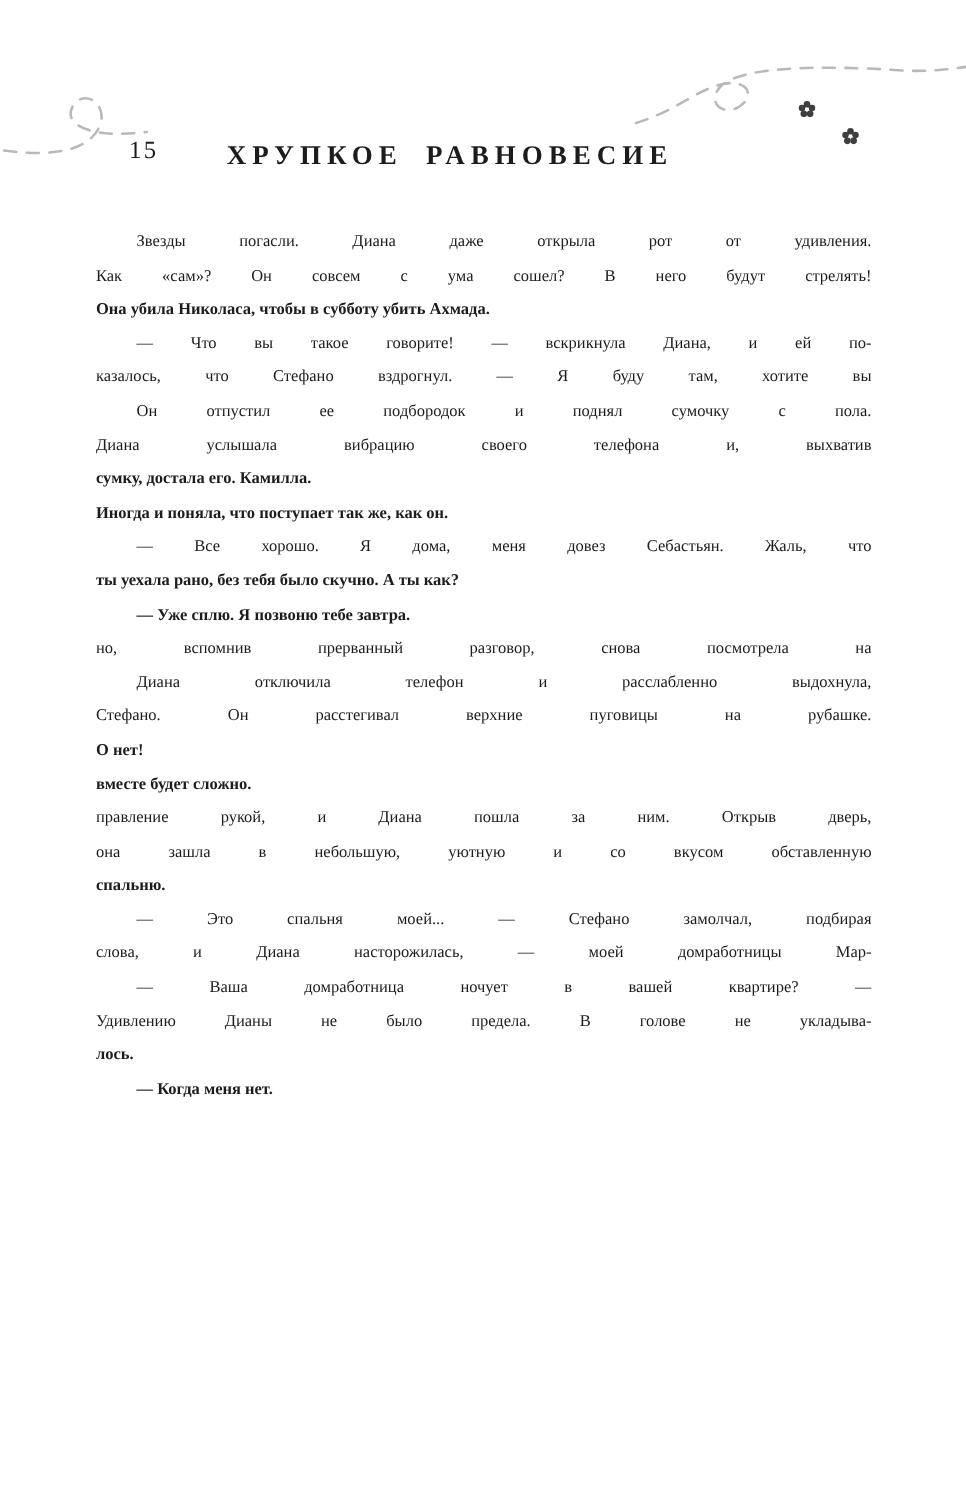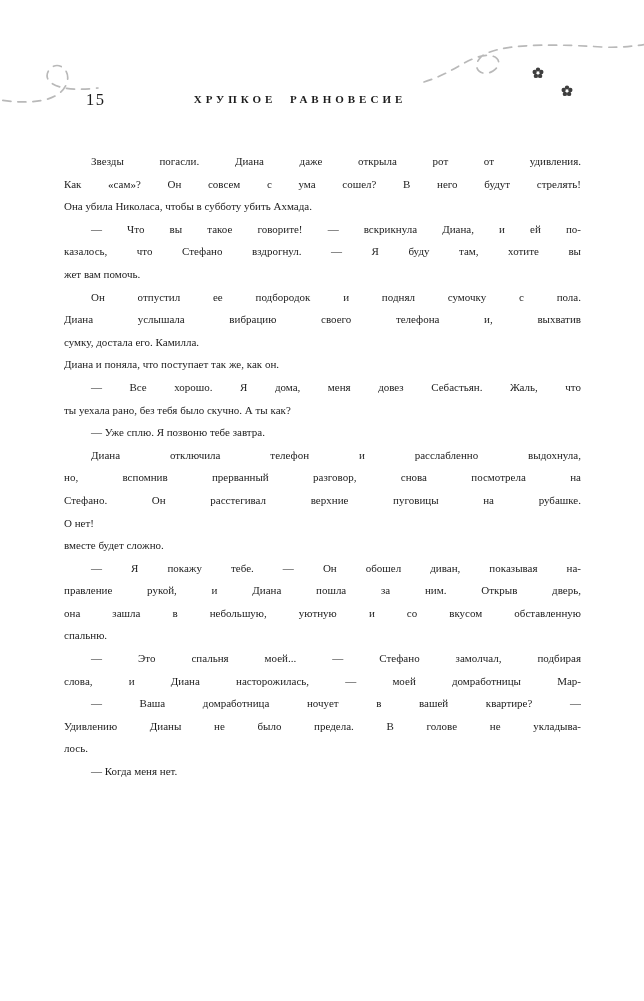--- a/index.html
+++ b/index.html
@@ -31,39 +31,39 @@
 
   
   .header{ position:absolute; top:90px; left:0; width:644px; height:22px; }
   .pagenum{
     position:absolute; left:86px; top:0;
     font-size:16.5px; letter-spacing:1.5px; color:var(--text);
   }
   .running-title{
     position:absolute; left:0; top:3px; width:600px;
     text-align:center;
-    font-size:11px; font-weight:bold;
+    font-size:18px; font-weight:bold;
     letter-spacing:4px; word-spacing:7px;
     color:var(--text);
   }
 
   
   .text-block{
     position:absolute; top:150px; left:64px; width:517px;
     font-size:11px; line-height:22.6px;
   }
   .para{ }
   .line{
     white-space:nowrap;
     overflow:hidden;
     text-align:justify;
     text-align-last:justify;
   }
   .line.first{ text-indent:27px; }
-  .line.last{ text-align:right; text-align-last:left; }
+  .line.last{ text-align:right; text-align-last:left;font-weight:bold; }
 </style>
 </head>
 <body>
 
 <div class="page">
 
   <svg class="decor" width="644" height="135" viewBox="0 0 644 135" aria-hidden="true">
     <defs>
       <g id="flower">
         <circle cx="0" cy="-3.4" r="2.2"></circle>
@@ -87,48 +87,46 @@
 
   <main class="text-block">
       <div class="para">
         <div class="line first">Звезды погасли. Диана даже открыла рот от удивления.</div>
         <div class="line">Как «сам»? Он совсем с ума сошел? В него будут стрелять!</div>
         <div class="line last">Она убила Николаса, чтобы в субботу убить Ахмада.</div>
       </div>
       <div class="para">
         <div class="line first">— Что вы такое говорите! — вскрикнула Диана, и ей по-</div>
         <div class="line">казалось, что Стефано вздрогнул. — Я буду там, хотите вы</div>
-        <div class="line last">жет вам помочь.</div>
       </div>
       <div class="para">
         <div class="line first">Он отпустил ее подбородок и поднял сумочку с пола.</div>
         <div class="line">Диана услышала вибрацию своего телефона и, выхватив</div>
         <div class="line last">сумку, достала его. Камилла.</div>
       </div>
       <div class="para">
-        <div class="line last">Диана и поняла, что поступает так же, как он.</div>
+        <div class="line last">Иногда и поняла, что поступает так же, как он.</div>
       </div>
       <div class="para">
         <div class="line first">— Все хорошо. Я дома, меня довез Себастьян. Жаль, что</div>
         <div class="line last">ты уехала рано, без тебя было скучно. А ты как?</div>
       </div>
       <div class="para">
         <div class="line first last">— Уже сплю. Я позвоню тебе завтра.</div>
       </div>
       <div class="para">
+        <div class="line">но, вспомнив прерванный разговор, снова посмотрела на</div>
         <div class="line first">Диана отключила телефон и расслабленно выдохнула,</div>
-        <div class="line">но, вспомнив прерванный разговор, снова посмотрела на</div>
         <div class="line">Стефано. Он расстегивал верхние пуговицы на рубашке.</div>
         <div class="line last">О нет!</div>
       </div>
       <div class="para">
         <div class="line last">вместе будет сложно.</div>
       </div>
       <div class="para">
-        <div class="line first">— Я покажу тебе. — Он обошел диван, показывая на-</div>
         <div class="line">правление рукой, и Диана пошла за ним. Открыв дверь,</div>
         <div class="line">она зашла в небольшую, уютную и со вкусом обставленную</div>
         <div class="line last">спальню.</div>
       </div>
       <div class="para">
         <div class="line first">— Это спальня моей... — Стефано замолчал, подбирая</div>
         <div class="line">слова, и Диана насторожилась, — моей домработницы Мар-</div>
       </div>
       <div class="para">
         <div class="line first">— Ваша домработница ночует в вашей квартире? —</div>

